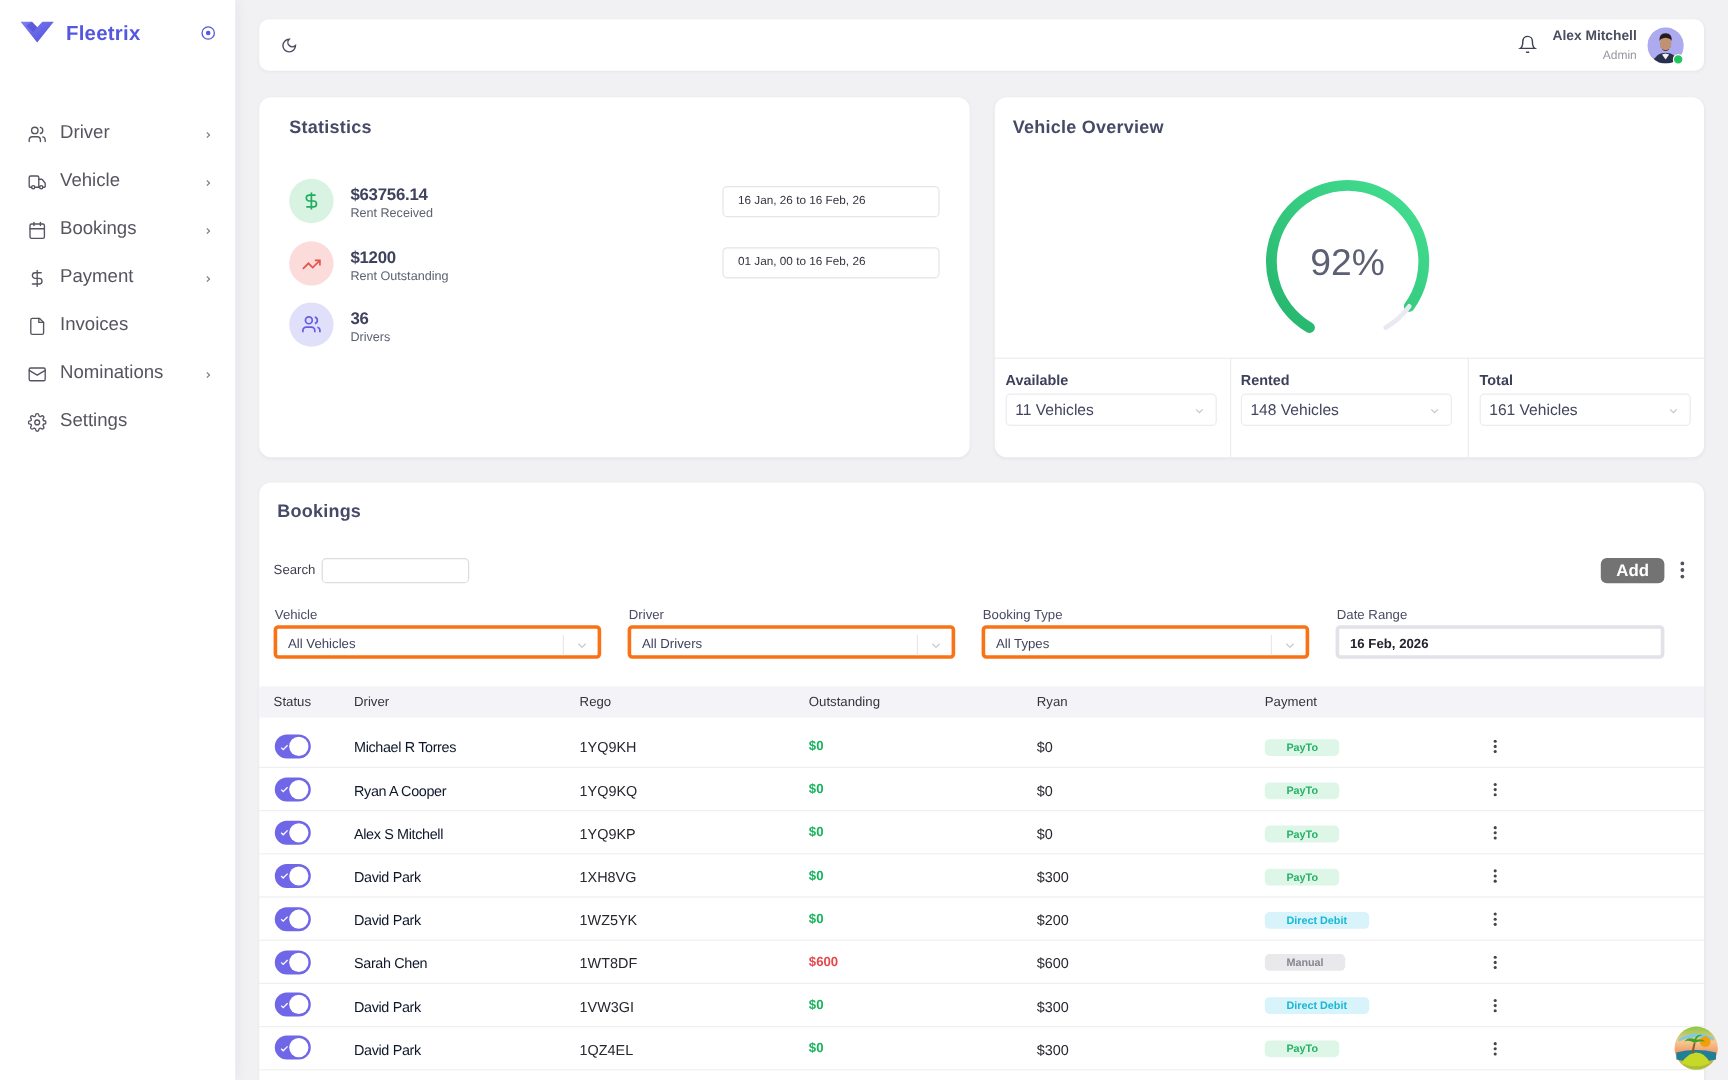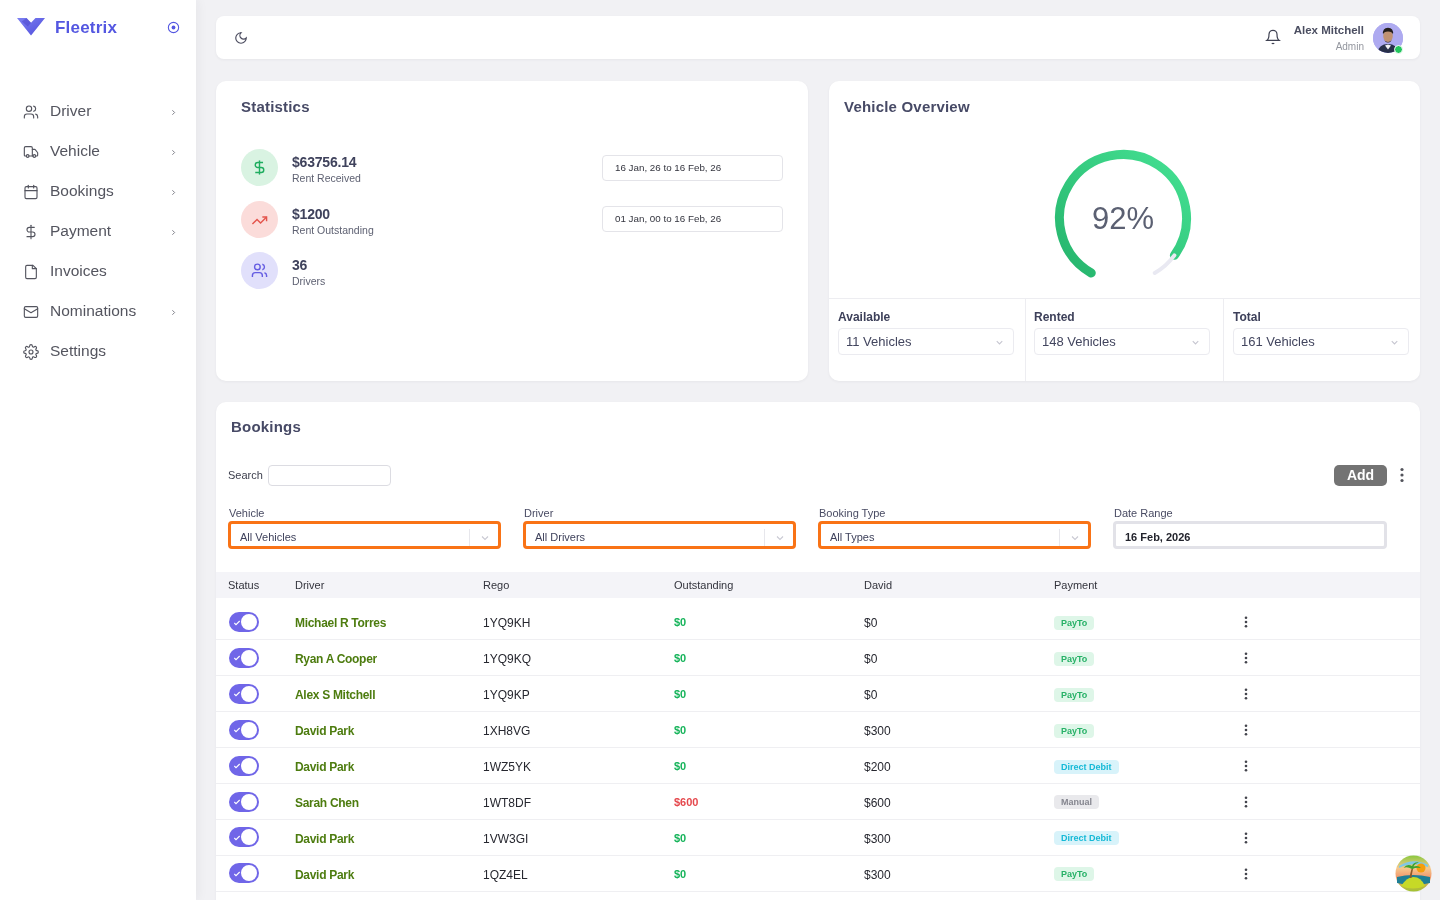--- a/index.html
+++ b/index.html
@@ -51,26 +51,26 @@
 #searchLbl { position:absolute; left:12px; top:67px; font-size:11px; color:#3c3e4c; }
 #searchBox { position:absolute; left:52px; top:63px; width:123px; height:21px; border:1px solid #dcdce2; border-radius:4px; background:#fff; }
 #addBtn { position:absolute; left:1118px; top:63px; width:53px; height:21px; background:#737373; border-radius:5px; color:#fff; font-size:14px; font-weight:bold; text-align:center; line-height:21px; }
 #dots3 { position:absolute; left:1184px; top:65px; }
 
 #thead { position:absolute; left:0; top:170px; width:1204px; height:26px; background:#f4f4f8; }
 .th { position:absolute; top:7px; font-size:11px; color:#33343d; }
 .trow { position:absolute; left:0; width:1204px; height:35.9px; border-bottom:1px solid #efeff2; }
 .toggle { position:absolute; left:13px; top:7.7px; width:30px; height:20px; background:#7066e8; border-radius:10px; }
 .toggle .knob { position:absolute; right:2px; top:2px; width:16px; height:16px; background:#fff; border-radius:50%; }
-.tDriver { position:absolute; left:79px; top:12px; font-size:12px; font-weight:bold; color:#4d7c0f; letter-spacing:-0.3px; }
+.tDriver { position:absolute; left:79px; top:12px; font-size:12px; font-weight:normal; color:#0f172a; letter-spacing:-0.3px; }
 .tRego { position:absolute; left:267px; top:12px; font-size:12px; color:#26272f; }
 .tOut { position:absolute; left:458px; top:12px; font-size:11px; font-weight:bold; color:#17b45b; }
 .tOut.red { color:#e5484d; }
 .tRent { position:absolute; left:648px; top:12px; font-size:12px; color:#26272f; }
-.badge { position:absolute; left:838px; top:11.5px; font-size:9px; font-weight:bold; padding:2px 7px; border-radius:4px; }
+.badge { position:absolute; left:838px; top:11.5px; font-size:9px; font-weight:bold; padding:2px 18px; border-radius:4px; }
 .b-payto { background:#def6e8; color:#27b167; }
 .b-dd { background:#d8f3fa; color:#15b9d6; }
 .b-man { background:#e9e9ec; color:#85868f; }
 .rdots { position:absolute; left:1028px; top:12px; }
 </style>
 </head>
 <body>
 
 <div id="sidebar">
   <svg id="logo" width="28" height="18" viewBox="0 0 28 18" style="position:absolute;left:17px;top:18px;">
@@ -288,21 +288,21 @@
         <polyline points="6 9 12 15 18 9"></polyline>
       </svg>
   </div>
   <div class="fSel" style="left:897px;width:274px;font-weight:bold;color:#22232c;border-color:#e2e2e8;">16 Feb, 2026</div>
 
   <div id="thead">
     <div class="th" style="left:12px;text-align:right;">Status</div>
     <div class="th" style="left:79px;">Driver</div>
     <div class="th" style="left:267px;">Rego</div>
     <div class="th" style="left:458px;">Outstanding</div>
-    <div class="th" style="left:648px;">David</div>
+    <div class="th" style="left:648px;">Ryan</div>
     <div class="th" style="left:838px;">Payment</div>
   </div>
 
   <div id="rows">
       <div class="trow" style="top:202.4px">
         <div class="toggle">
           <svg style="position:absolute;left:4px;top:6.5px" width="8" height="8" viewBox="0 0 24 24" fill="none" stroke="#fff" stroke-width="3.2">
             <polyline points="20 6 9 17 4 12"></polyline>
           </svg>
           <div class="knob"></div>

